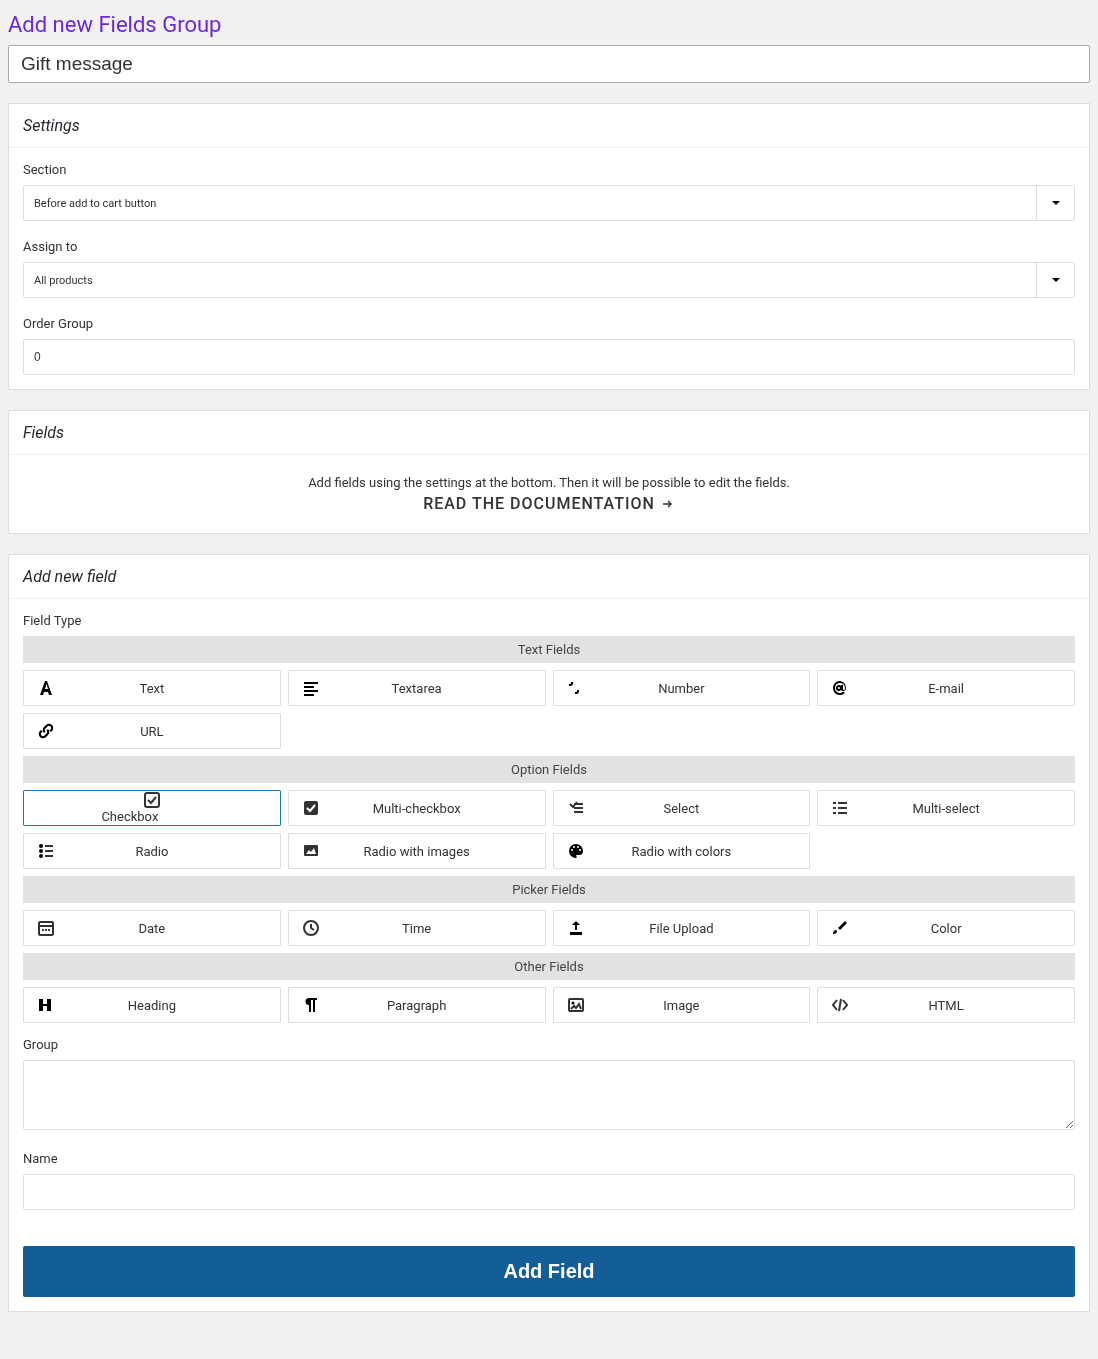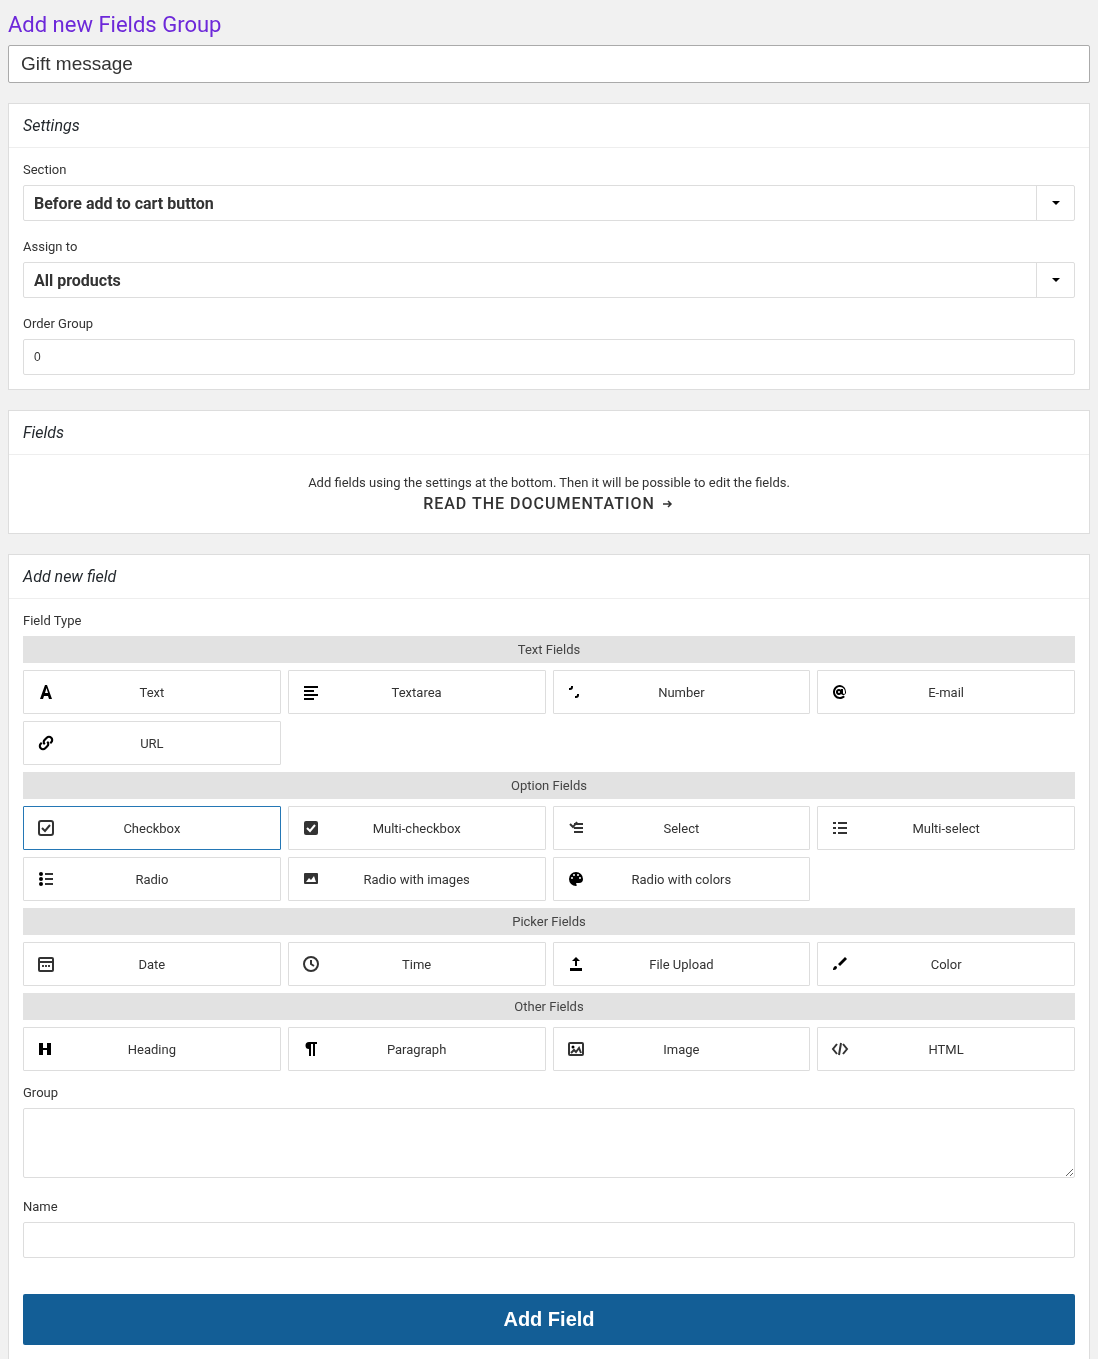--- a/index.html
+++ b/index.html
@@ -66,24 +66,23 @@
     border: 1px solid #ddd;
     border-radius: 2px;
     height: 36px;
     align-items: stretch;
   }
   .select-inner {
     flex: 1;
     display: flex;
     align-items: center;
     padding: 0 10px;
-    font-size: 16px;
+    font-size: 11px;
     color: #333;
     cursor: pointer;
-    font-weight: bold;
   }
   .select-caret {
     width: 38px;
     border-left: 1px solid #ddd;
     display: flex;
     align-items: center;
     justify-content: center;
     cursor: pointer;
   }
   .text-input {
@@ -125,28 +124,29 @@
   }
   .grid {
     display: grid;
     grid-template-columns: repeat(4, 1fr);
     gap: 7px;
     margin-bottom: 7px;
   }
   .type-btn {
     border: 1px solid #ddd;
     background: #fff;
-    height: 44px;
+    height: 36px;
     display: flex;
     align-items: center;
     cursor: pointer;
     border-radius: 1px;
   }
   .type-btn.selected {
     border: 1px solid #2477b5;
+    flex-direction: column;
   }
   .type-icon {
     width: 44px;
     display: flex;
     align-items: center;
     justify-content: center;
     color: #333;
   }
   .type-label {
     flex: 1;

